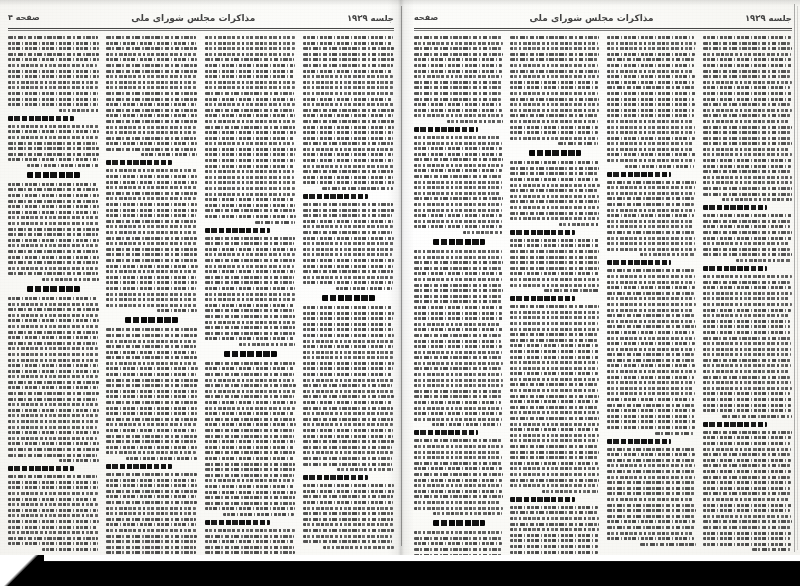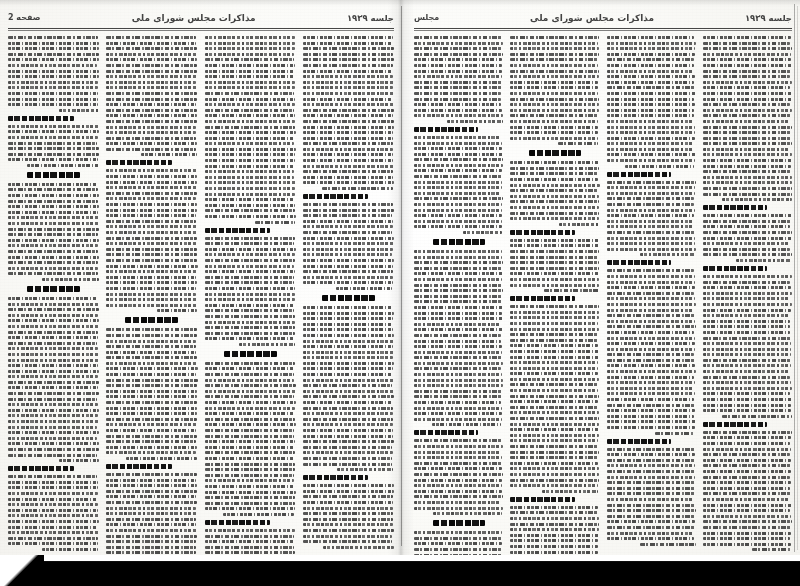--- a/index.html
+++ b/index.html
@@ -132,21 +132,21 @@
 <div id="scan">
 
   <div id="toplip"></div>
 
   <div id="spread">
 
     <div class="page left">
       <div class="hdr">
         <div class="cell rtl">جلسه ۱۹۳۹</div>
         <div class="cell title rtl">مذاکرات مجلس شورای ملی</div>
-        <div class="cell pageno rtl">مجلس</div>
+        <div class="cell pageno rtl">صفحه</div>
       </div>
       <div class="rule"></div>
       <div class="rule thin"></div>
 
       <div class="cols">
         <div class="col">
             <div class="para">
               <div class="ln" style="margin-right: 1.1px;"></div>
               <div class="ln v2" style="margin-right: 1.7px;"></div>
               <div class="ln v2" style="margin-right: 0.4px;"></div>
@@ -546,21 +546,21 @@
               <div class="ln v2" style="margin-right: 1.4px;"></div>
             </div>
           </div>
       </div>
     </div>
 
     <div class="page right">
       <div class="hdr">
         <div class="cell rtl">جلسه ۱۹۳۹</div>
         <div class="cell title rtl">مذاکرات مجلس شورای ملی</div>
-        <div class="cell pageno rtl">صفحه 2</div>
+        <div class="cell pageno rtl">صفحه ۴</div>
       </div>
       <div class="rule"></div>
       <div class="rule thin"></div>
 
       <div class="cols">
         <div class="col">
             <div class="para">
               <div class="ln" style="margin-right: 1.3px;"></div>
               <div class="ln" style="margin-right: 1.8px;"></div>
               <div class="ln v2" style="margin-right: 0.5px;"></div>

